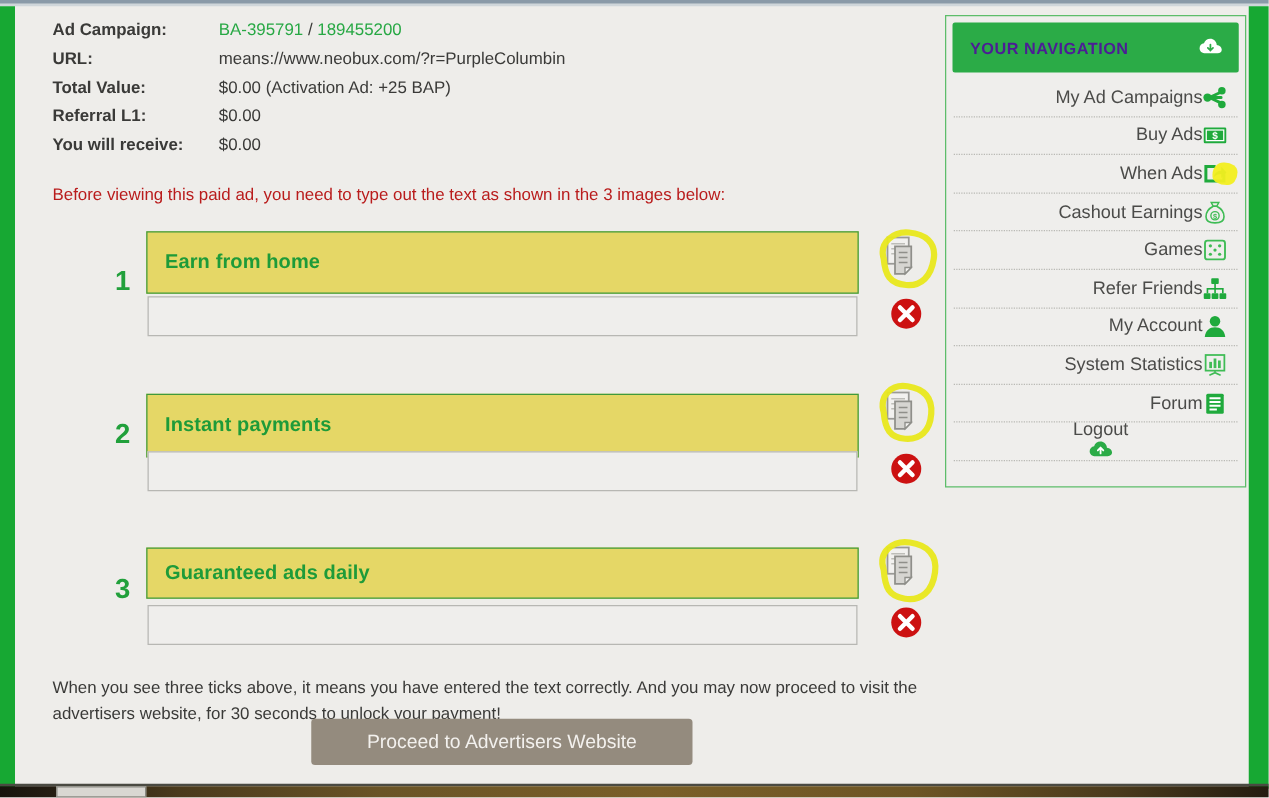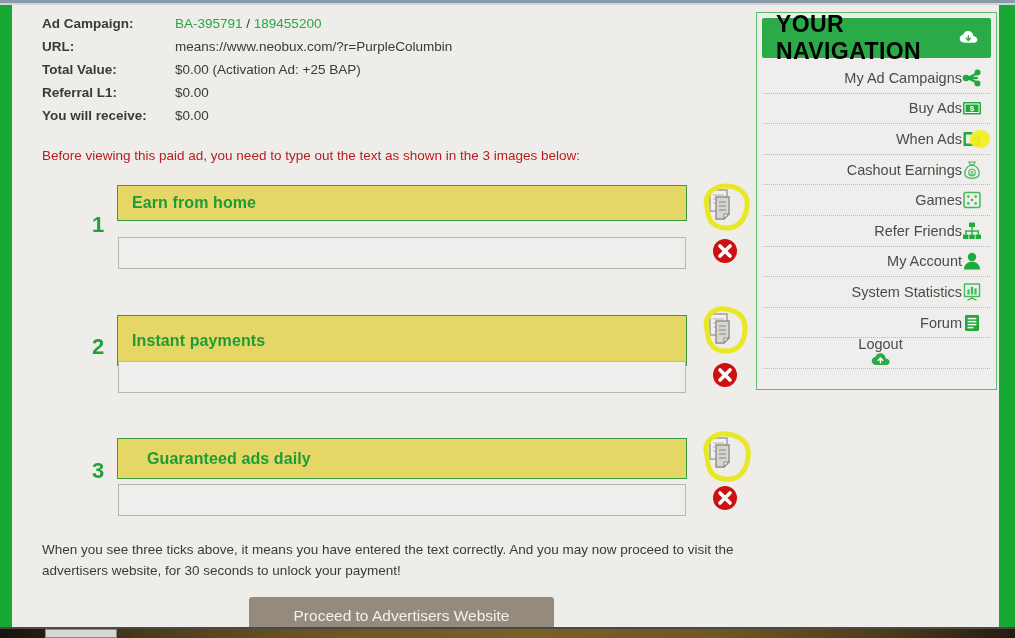--- a/index.html
+++ b/index.html
@@ -63,40 +63,40 @@
   .copy-icon{position:absolute;width:30px;height:34px;}
   .hl-ring{position:absolute;}
   .xmark{position:absolute;width:26px;height:26px;}
 
   
   .foot-text{
     position:absolute;left:28px;top:533px;width:700px;
     font-size:13.5px;color:#3a3a38;line-height:21px;
   }
   .proceed{
-    position:absolute;left:235px;top:591px;width:305px;height:37px;
+    position:absolute;left:235px;top:569px;width:305px;height:37px;
     background:#948b7e;border:none;border-radius:3px;
     color:#f3f1ee;font-size:15.5px;font-family:"Liberation Sans",sans-serif;
     cursor:default;
   }
 
   
   .nav{
     position:absolute;left:756px;top:12px;width:241px;height:378px;
     border:1.5px solid #5dbd6a;
     background:#efeeec;
     box-sizing:border-box;
   }
   .nav-head{
     margin:5px;height:40px;background:#2bab47;border-radius:2px;
     display:flex;align-items:center;justify-content:space-between;
     padding:0 12px 0 14px;box-sizing:border-box;
   }
   .nav-head-text{
-    color:#000000;font-weight:bold;font-size:23px;letter-spacing:.4px;
+    color:#4c1d95;font-weight:bold;font-size:13px;letter-spacing:.4px;
   }
   .nav-list{margin:0 6px;}
   .nav-item{
     height:30.6px;display:flex;align-items:center;justify-content:flex-end;
     border-bottom:1px dotted #b9b9b4;padding:0 8px 0 16px;box-sizing:border-box;
   }
   .nav-item:last-child{border-bottom:1px dotted #b9b9b4;flex-direction:column;}
   .nav-label{
     font-size:14.5px;color:#4b4b49;position:relative;white-space:nowrap;
   }
@@ -138,21 +138,21 @@
       </div>
       <div class="info-row">
         <div class="info-label">You will receive:</div>
         <div class="info-value">$0.00</div>
       </div>
     </div>
 
     <div class="instruct">Before viewing this paid ad, you need to type out the text as shown in the 3 images below:</div>
 
     <div class="rownum" style="top:206px;">1</div>
-    <div class="cap-img" style="left:103px;top:179px;width:570px;height:36px;">
+    <div class="cap-img" style="left:103px;top:179px;width:570px;height:50px;">
       <span class="cap-text">Earn from home</span>
     </div>
     <div class="copy-icon" style="left:694px;top:182px;">
       <svg width="30" height="34" viewBox="0 0 30 34">
         <rect x="2" y="2" width="17" height="21" fill="#f2f1ef" stroke="#9a9a96" stroke-width="1.4"></rect>
         <g stroke="#bdbdb8" stroke-width="1.2">
             <line x1="5" y1="7" x2="16" y2="7"></line>
             <line x1="5" y1="11" x2="16" y2="11"></line>
             <line x1="5" y1="15" x2="16" y2="15"></line>
           </g>
@@ -206,21 +206,21 @@
     </div>
     <input class="cap-input" style="left: 104px; top: 355px; width: 568px; height: 32px;" value="">
     <div class="xmark" style="left:698px;top:356px;">
       <svg width="26" height="26" viewBox="0 0 26 26">
         <circle cx="13" cy="13" r="12" fill="#cc1111"></circle>
         <path d="M8 8 L18 18 M18 8 L8 18" stroke="#fff" stroke-width="3.6" stroke-linecap="round"></path>
       </svg>
     </div>
 
     <div class="rownum" style="top:452px;">3</div>
-    <div class="cap-img" style="left:103px;top:432px;width:570px;height:41px;padding-left:15px;">
+    <div class="cap-img" style="left:103px;top:432px;width:570px;height:41px;">
       <span class="cap-text">Guaranteed ads daily</span>
     </div>
     <div class="copy-icon" style="left:694px;top:430px;">
       <svg width="30" height="34" viewBox="0 0 30 34">
         <rect x="2" y="2" width="17" height="21" fill="#f2f1ef" stroke="#9a9a96" stroke-width="1.4"></rect>
         <g stroke="#bdbdb8" stroke-width="1.2">
             <line x1="5" y1="7" x2="16" y2="7"></line>
             <line x1="5" y1="11" x2="16" y2="11"></line>
             <line x1="5" y1="15" x2="16" y2="15"></line>
           </g>

